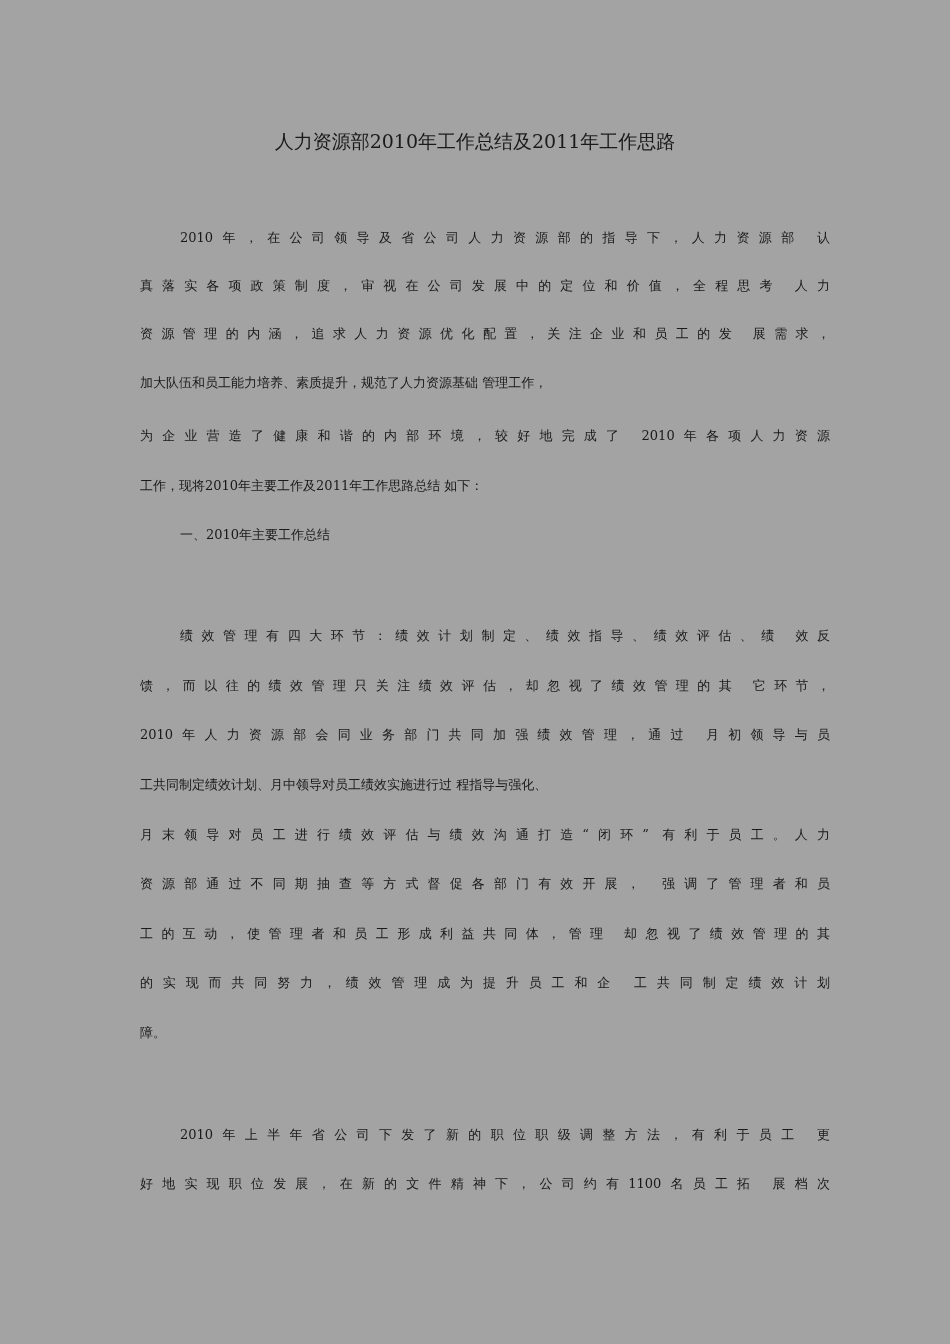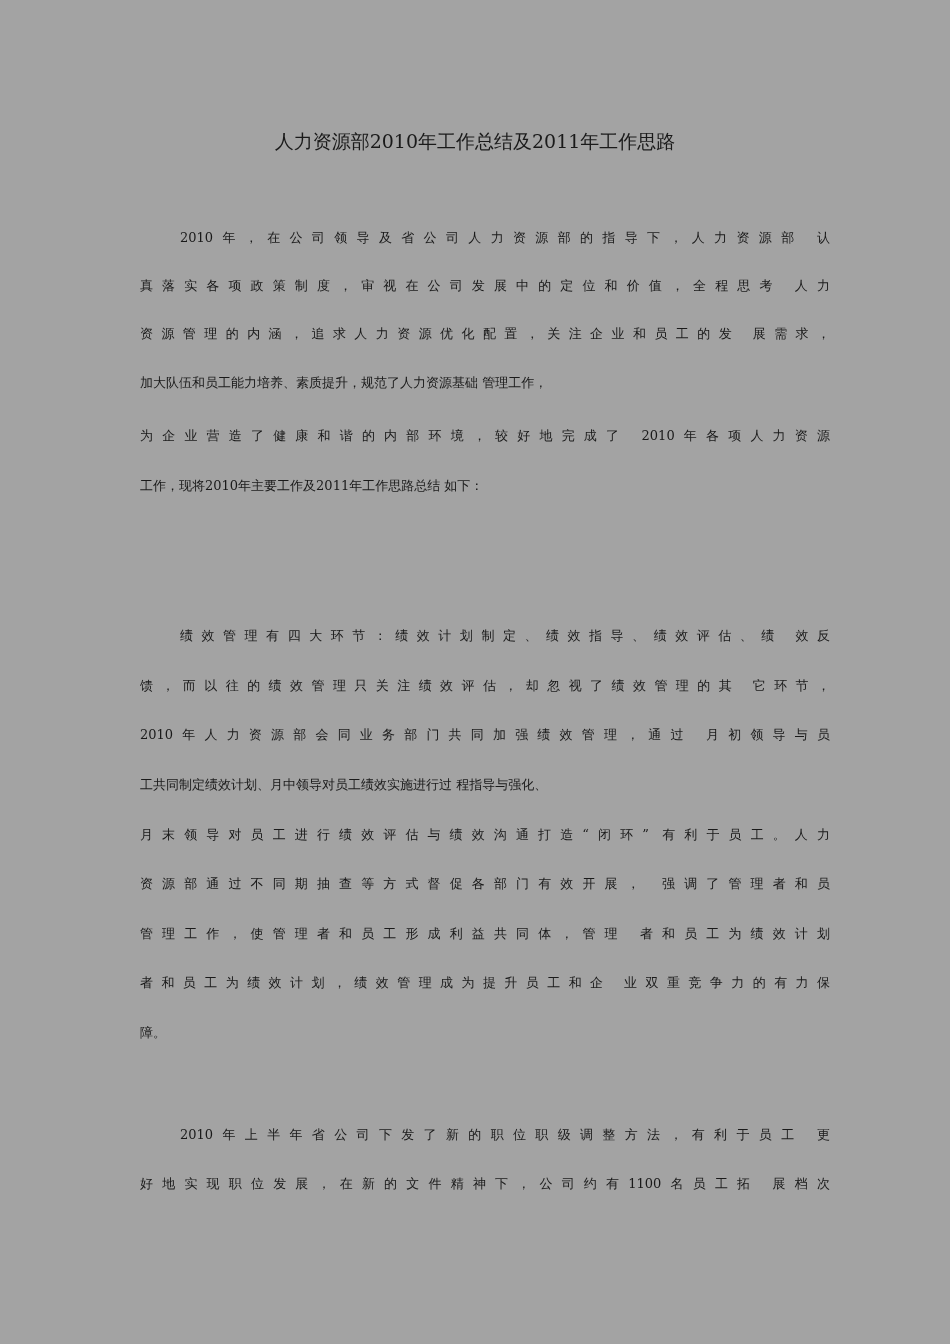--- a/index.html
+++ b/index.html
@@ -59,31 +59,32 @@
 
   <div>
     <div class="line indent1" style="top:224px;">2010年，在公司领导及省公司人力资源部的指导下，人力资源部 认</div>
     <div class="line" style="top:272px;">真落实各项政策制度，审视在公司发展中的定位和价值，全程思考 人力</div>
     <div class="line" style="top:320px;">资源管理的内涵，追求人力资源优化配置，关注企业和员工的发 展需求，</div>
     <div class="line last" style="top:369px;">加大队伍和员工能力培养、素质提升，规范了人力资源基础 管理工作，</div>
     <div class="line" style="top:422px;">为企业营造了健康和谐的内部环境，较好地完成了 2010年各项人力资源</div>
     <div class="line last" style="top:472px;">工作，现将2010年主要工作及2011年工作思路总结 如下：</div>
   </div>
 
+  <div class="line indent1 heading-line" style="top:521px;">一、2010年主要工作总结</div>
 
 
   <div>
     <div class="line indent1" style="top:622px;">绩效管理有四大环节：绩效计划制定、绩效指导、绩效评估、绩 效反</div>
     <div class="line" style="top:672px;">馈，而以往的绩效管理只关注绩效评估，却忽视了绩效管理的其 它环节，</div>
     <div class="line" style="top:721px;">2010年人力资源部会同业务部门共同加强绩效管理，通过 月初领导与员</div>
     <div class="line last" style="top:771px;">工共同制定绩效计划、月中领导对员工绩效实施进行过 程指导与强化、</div>
     <div class="line" style="top:821px;">月末领导对员工进行绩效评估与绩效沟通打造“闭环” 有利于员工。人力</div>
     <div class="line" style="top:870px;">资源部通过不同期抽查等方式督促各部门有效开展， 强调了管理者和员</div>
-    <div class="line" style="top:920px;">管理工作，使管理者和员工形成利益共同体，管理 者和员工为绩效计划</div>
-    <div class="line" style="top:969px;">者和员工为绩效计划，绩效管理成为提升员工和企 业双重竞争力的有力保</div>
+    <div class="line" style="top:920px;">工的互动，使管理者和员工形成利益共同体，管理 却忽视了绩效管理的其</div>
+    <div class="line" style="top:969px;">的实现而共同努力，绩效管理成为提升员工和企 工共同制定绩效计划</div>
     <div class="line last" style="top:1019px;">障。</div>
   </div>
 
 
   <div>
     <div class="line indent1" style="top:1121px;">2010年上半年省公司下发了新的职位职级调整方法，有利于员工 更</div>
     <div class="line" style="top:1170px;">好地实现职位发展，在新的文件精神下，公司约有1100名员工拓 展档次</div>
   </div>
 
 </div>

